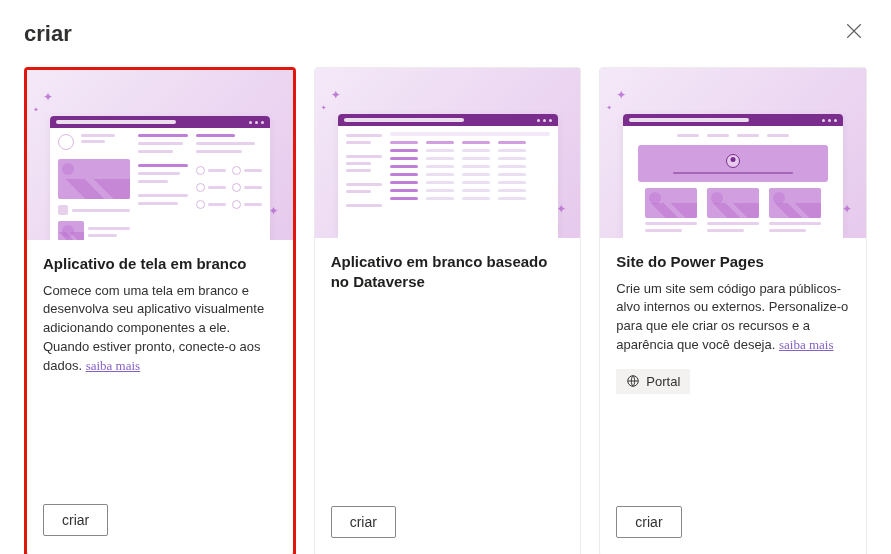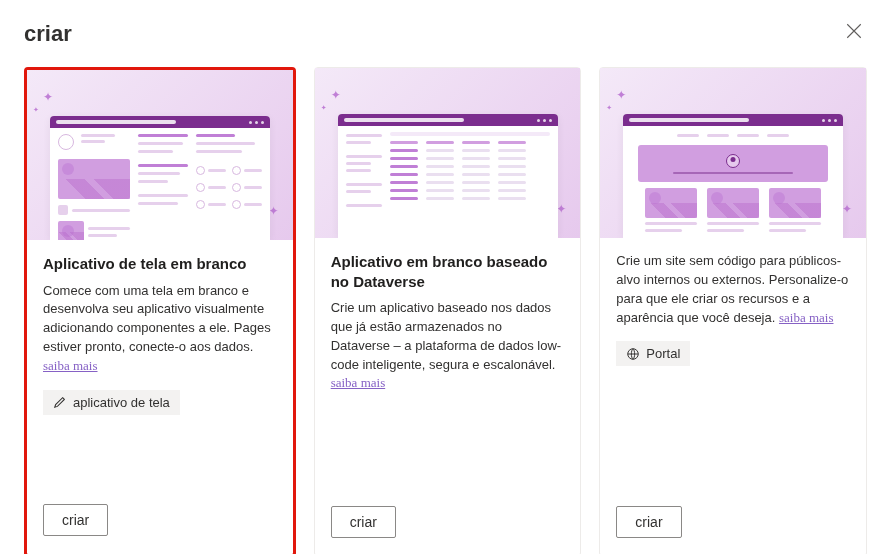--- a/index.html
+++ b/index.html
@@ -172,27 +172,21 @@
                   <div class="pcircle"></div>
                   <div class="pbar"></div>
                 </div>
               </div>
           </div>
         </div>
       </div>
     </div>
     <div class="card-body">
       <div class="card-title">Aplicativo de tela em branco</div>
-      <p class="card-desc"><span>Comece com uma tela em branco e desenvolva seu aplicativo visualmente adicionando componentes a ele. Pages estiver pronto, conecte-o aos dados. </span><a class="learn-link">saiba mais</a></p>
-      <div class="tag">
-        <svg viewBox="0 0 16 16" fill="none" stroke="#323130" stroke-width="1.2">
-            <path d="M2 14 L3 11 L11 3 L13 5 L5 13 Z M11 3 L13 5"></path>
-          </svg>
-        <span>aplicativo de tela</span>
-      </div>
+      <p class="card-desc"><span>Comece com uma tela em branco e desenvolva seu aplicativo visualmente adicionando componentes a ele. Quando estiver pronto, conecte-o aos dados. </span><a class="learn-link">saiba mais</a></p>
     </div>
     <div class="card-footer">
       <button class="create-btn">criar</button>
     </div>
   </div>
 
   <div class="card">
     <div class="thumb">
       <span class="sparkle sp1">✦</span>
       <span class="sparkle sp2">✦</span>
@@ -270,21 +264,20 @@
                 <div class="tcell"></div>
                 <div class="tcell"></div>
                 <div class="tcell"></div>
               </div>
           </div>
         </div>
       </div>
     </div>
     <div class="card-body">
       <div class="card-title">Aplicativo em branco baseado no Dataverse</div>
-      <p class="card-desc"><span>Crie um aplicativo baseado nos dados que já estão armazenados no Dataverse – a plataforma de dados low-code inteligente, segura e escalonável. </span><a class="learn-link">saiba mais</a></p>
     </div>
     <div class="card-footer">
       <button class="create-btn">criar</button>
     </div>
   </div>
 
   <div class="card">
     <div class="thumb">
       <span class="sparkle sp1">✦</span>
       <span class="sparkle sp2">✦</span>
@@ -324,20 +317,21 @@
             <div class="tile">
                 <div class="imgblock"></div>
                 <div class="tile-ln"></div>
                 <div class="tile-ln s"></div>
               </div>
           </div>
         </div>
       </div>
     </div>
     <div class="card-body">
+      <div class="card-title">Site do Power Pages</div>
       <p class="card-desc"><span>Crie um site sem código para públicos-alvo internos ou externos. Personalize-o para que ele criar os recursos e a aparência que você deseja. </span><a class="learn-link">saiba mais</a></p>
       <div class="tag">
         <svg viewBox="0 0 16 16" fill="none" stroke="#323130" stroke-width="1.1">
             <circle cx="8" cy="8" r="6"></circle>
             <path d="M2 8 H14 M8 2 C5.5 4 5.5 12 8 14 M8 2 C10.5 4 10.5 12 8 14"></path>
           </svg>
         <span>Portal</span>
       </div>
     </div>
     <div class="card-footer">

